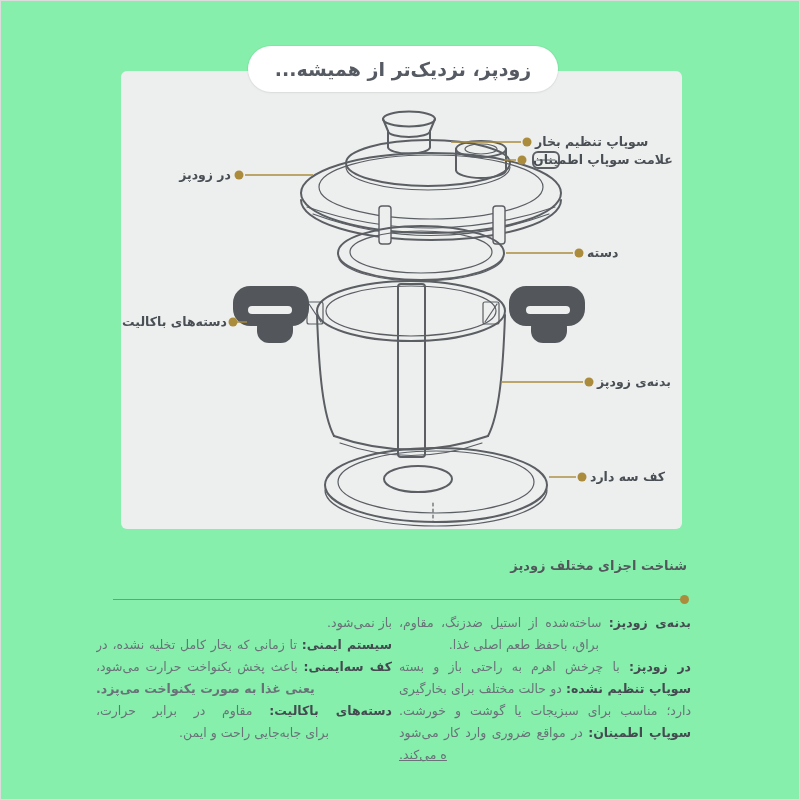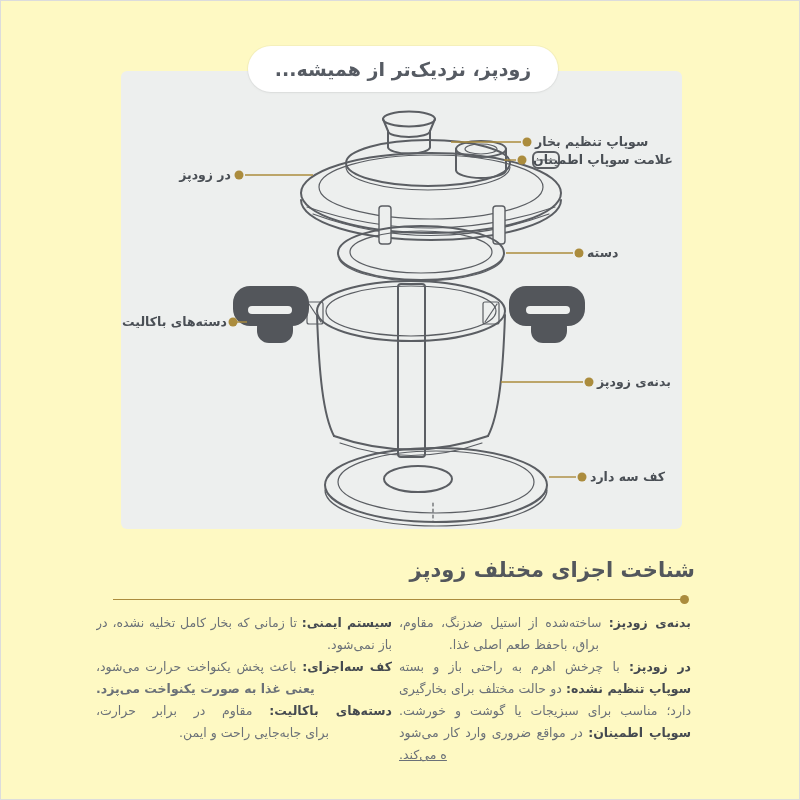--- a/index.html
+++ b/index.html
@@ -1,16 +1,16 @@
 <!DOCTYPE html>
 <html lang="fa"><head>
 <meta charset="utf-8">
 <style>
   html,body{margin:0;padding:0;background:#fff;}
-  .page{position:relative;width:800px;height:800px;background:#fef9c3;overflow:hidden;
+  .page{position:relative;width:800px;height:800px;background:#86efac;overflow:hidden;
         box-sizing:border-box;border:1px solid #dcdcdc;
         font-family:"DejaVu Sans",sans-serif;color:#54585e;}
   
   .panel{position:absolute;left:120px;top:70px;width:561px;height:458px;
          background:#edefee;border-radius:6px;}
   
   .banner{position:absolute;left:247px;top:45px;width:310px;height:46px;background:#ffffff;
           border-radius:24px;display:flex;align-items:center;justify-content:center;
           box-shadow:0 0 0 1px rgba(0,0,0,0.03),0 1px 3px rgba(0,0,0,0.05);z-index:3;}
   .banner span{direction:rtl;font-size:19px;font-weight:700;color:#565b63;white-space:nowrap;}
@@ -21,21 +21,21 @@
   .s .tab{fill:#edefee;stroke:#5b5e63;stroke-width:1.4;}
   .dk rect{fill:#53565b;stroke:none;}
   .slot{fill:#edefee !important;stroke:none !important;}
   .stripe{fill:#53565b;stroke:none;}
   .gold path{stroke:#ab8c3d;stroke-width:1.4;fill:none;}
   .gold circle{fill:#ab8c3d;stroke:none;}
   
   .lbl{position:absolute;direction:rtl;white-space:nowrap;font-size:12.5px;line-height:16px;
        font-weight:600;color:#4a4f55;z-index:2;}
   
-  .sec-title{position:absolute;right:104px;top:557px;direction:rtl;font-size:21px;
+  .sec-title{position:absolute;right:112px;top:557px;direction:rtl;font-size:13px;
              font-weight:700;color:#53575c;white-space:nowrap;}
   .divider{position:absolute;left:112px;top:598px;width:572px;height:1px;background:#ab8c3d;}
   .divider-dot{position:absolute;left:679px;top:594px;width:9px;height:9px;border-radius:50%;
                background:#ab8c3d;}
   
   .col{position:absolute;top:611px;direction:rtl;font-size:12.5px;color:#6b7178;}
   .col-right{left:398px;width:292px;}
   .col-left{left:95px;width:296px;}
   .line{height:22px;line-height:22px;overflow:hidden;}
   .line .term{font-weight:700;color:#454a50;}
@@ -154,21 +154,21 @@
     <div class="line j"><span class="term">بدنه‌ی زودپز:</span><span class="desc"> ساخته‌شده از استیل ضدزنگ، مقاوم،</span></div>
     <div class="line c1"><span class="desc">براق، باحفظ طعم اصلی غذا.</span></div>
     <div class="line j"><span class="term">در زودپز:</span><span class="desc"> با چرخش اهرم به راحتی باز و بسته می‌شود.</span></div>
     <div class="line j"><span class="term">سوپاپ تنظیم نشده:</span><span class="desc"> دو حالت مختلف برای بخارگیری</span></div>
     <div class="line j"><span class="desc">دارد؛ مناسب برای سبزیجات یا گوشت و خورشت.</span></div>
     <div class="line j"><span class="term">سوپاپ اطمینان:</span><span class="desc"> در مواقع ضروری وارد کار می‌شود و</span></div>
     <div class="line c2"><span class="desc">ه می‌کند.</span></div>
   </div>
 
   <div class="col col-left">
+    <div class="line r"><span class="desc">باز نمی‌شود.</span></div>
     <div class="line j"><span class="term">سیستم ایمنی:</span><span class="desc"> تا زمانی که بخار کامل تخلیه نشده، در</span></div>
-    <div class="line r"><span class="desc">باز نمی‌شود.</span></div>
-    <div class="line j"><span class="term">کف سه‌اجزای:</span><span class="desc"> باعث پخش یکنواخت حرارت می‌شود،</span></div>
+    <div class="line j"><span class="term">کف سه‌ایمنی:</span><span class="desc"> باعث پخش یکنواخت حرارت می‌شود،</span></div>
     <div class="line c3"><span class="desc">یعنی غذا به صورت یکنواخت می‌پزد.</span></div>
     <div class="line j"><span class="term">دسته‌های باکالیت:</span><span class="desc"> مقاوم در برابر حرارت، خوش‌دست،</span></div>
     <div class="line l"><span class="desc">برای جابه‌جایی راحت و ایمن.</span></div>
   </div>
 
 </div>
 
 </body></html>

